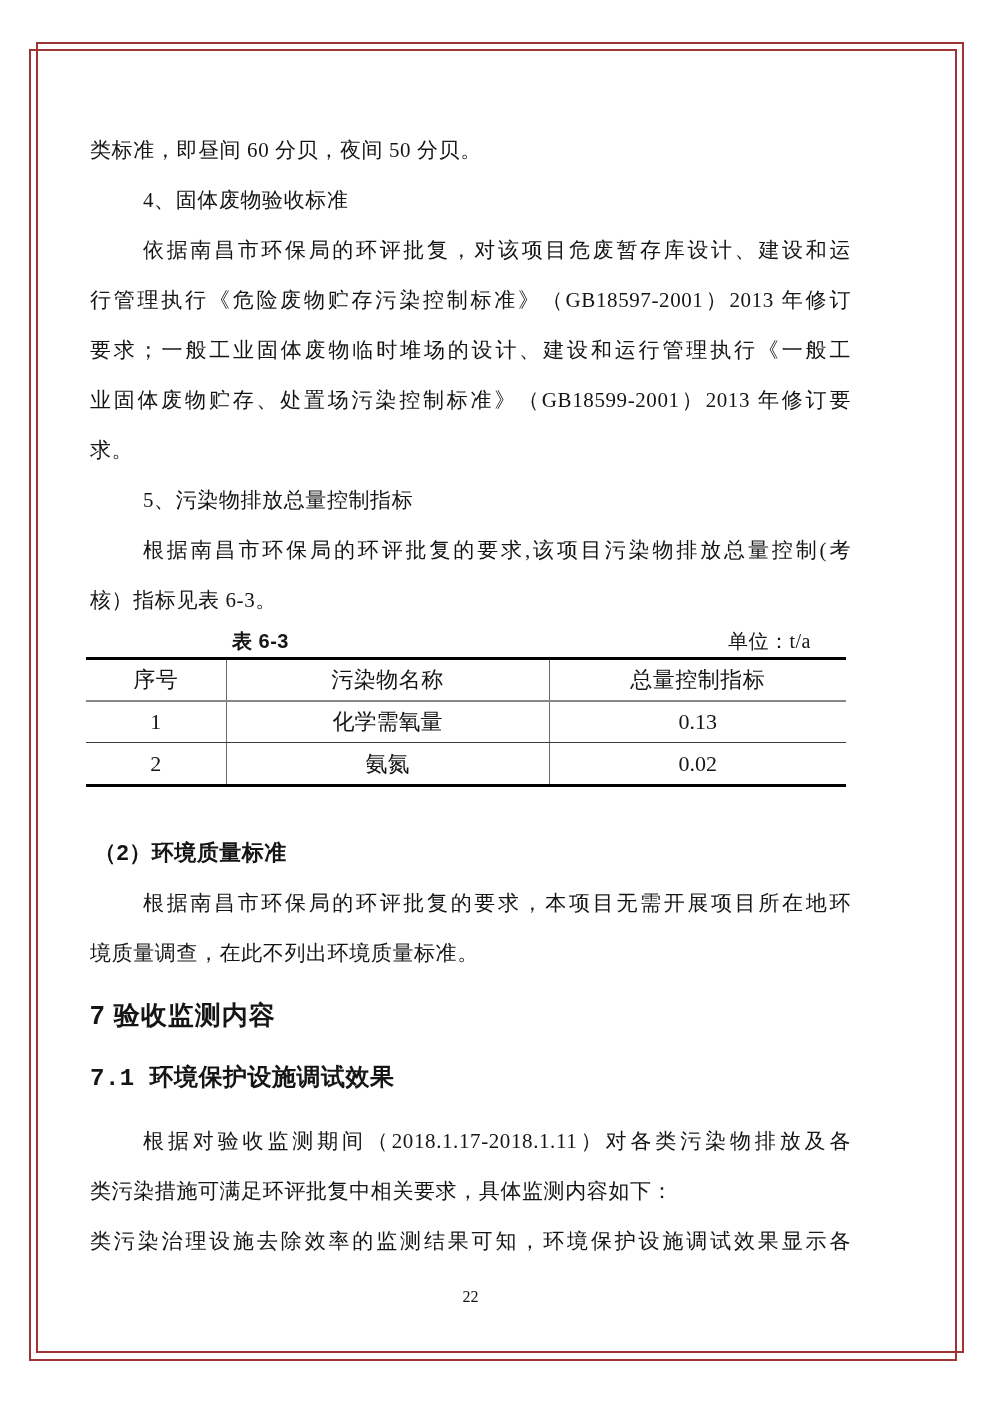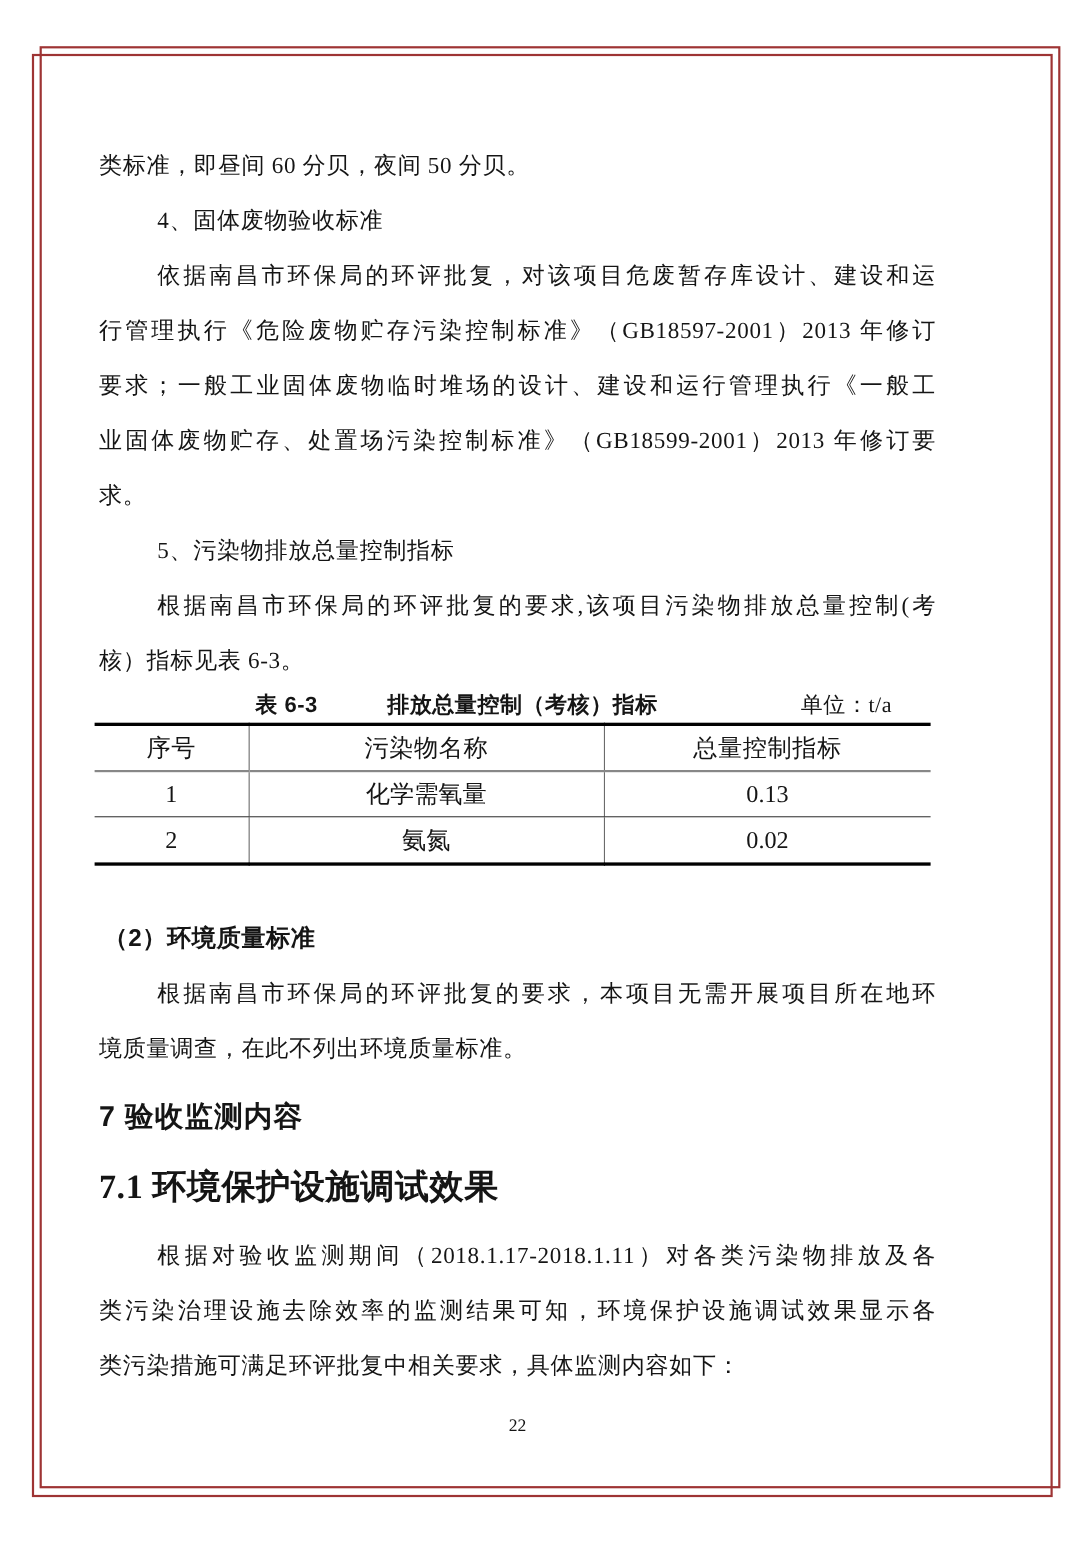--- a/index.html
+++ b/index.html
@@ -109,23 +109,23 @@
     font-size: 26px;
     font-weight: bold;
     font-family: "Liberation Sans", "DejaVu Sans", sans-serif;
     letter-spacing: 1px;
     white-space: nowrap;
   }
   .h-section {
     margin-top: 6px;
     height: 58px;
     line-height: 58px;
-    font-size: 31px;
-    font-weight: bold;
-    font-family: Liberation Serif, serif;
+    font-size: 24px;
+    font-weight: bold;
+    font-family: Liberation Mono, monospace;
     letter-spacing: 0.5px;
     white-space: nowrap;
   }
   .post-block { margin-top: 8px; }
 
   .page-num {
     position: absolute;
     left: 90px;
     top: 1288px;
     width: 761px;
@@ -147,21 +147,20 @@
   <div class="line just">行管理执行《危险废物贮存污染控制标准》（GB18597-2001）2013 年修订</div>
   <div class="line just">要求；一般工业固体废物临时堆场的设计、建设和运行管理执行《一般工</div>
   <div class="line just">业固体废物贮存、处置场污染控制标准》（GB18599-2001）2013 年修订要</div>
   <div class="line">求。</div>
   <div class="line ind">5、污染物排放总量控制指标</div>
   <div class="line ind just">根据南昌市环保局的环评批复的要求,该项目污染物排放总量控制(考</div>
   <div class="line">核）指标见表 6-3。</div>
 
   <div class="caption">
     <span class="cap-label">表 6-3</span>
-    <span class="cap-title">排放总量控制（考核）指标</span>
     <span class="cap-unit">单位：t/a</span>
   </div>
 
   <table class="quota">
     <colgroup>
         <col class="c1">
         <col class="c2">
         <col class="c3">
       </colgroup>
     <thead>
@@ -188,19 +187,19 @@
   <div class="h-env">（2）环境质量标准</div>
 
   <div class="line ind just">根据南昌市环保局的环评批复的要求，本项目无需开展项目所在地环</div>
   <div class="line">境质量调查，在此不列出环境质量标准。</div>
 
   <div class="h-chapter">7 验收监测内容</div>
   <div class="h-section">7.1 环境保护设施调试效果</div>
 
   <div class="post-block">
     <div class="line ind just">根据对验收监测期间（2018.1.17-2018.1.11）对各类污染物排放及各</div>
+    <div class="line">类污染措施可满足环评批复中相关要求，具体监测内容如下：</div>
     <div class="line just">类污染治理设施去除效率的监测结果可知，环境保护设施调试效果显示各</div>
-    <div class="line">类污染措施可满足环评批复中相关要求，具体监测内容如下：</div>
   </div>
 
 </div>
 
 <div class="page-num">22</div>
 
 </body></html>

